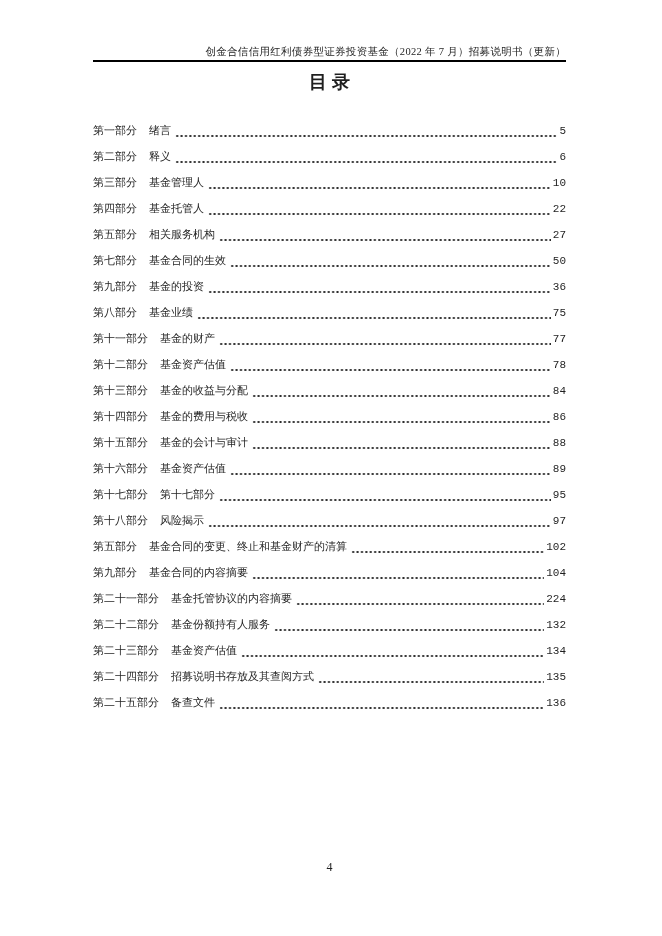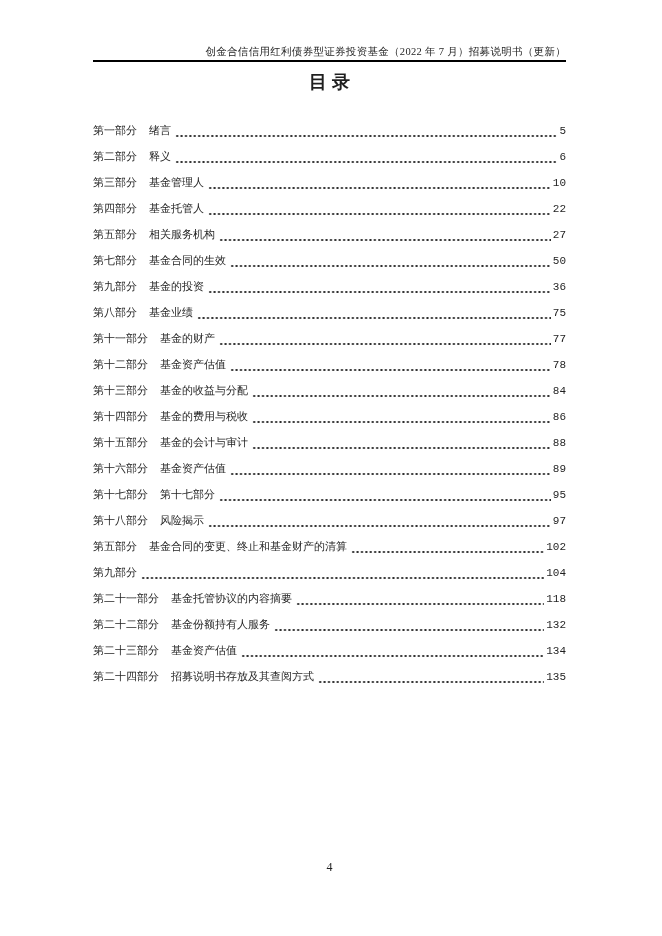--- a/index.html
+++ b/index.html
@@ -196,29 +196,30 @@
 
   <div class="toc-row">
     <span class="toc-part">第五部分</span>
     <span class="toc-title">基金合同的变更、终止和基金财产的清算</span>
     <span class="toc-leader"></span>
     <span class="toc-page">102</span>
   </div>
 
   <div class="toc-row">
     <span class="toc-part">第九部分</span>
+    <span class="toc-title">基金合同的内容摘要</span>
     <span class="toc-leader"></span>
     <span class="toc-page">104</span>
   </div>
 
   <div class="toc-row">
     <span class="toc-part">第二十一部分</span>
     <span class="toc-title">基金托管协议的内容摘要</span>
     <span class="toc-leader"></span>
-    <span class="toc-page">118</span>
+    <span class="toc-page">224</span>
   </div>
 
   <div class="toc-row">
     <span class="toc-part">第二十二部分</span>
     <span class="toc-title">基金份额持有人服务</span>
     <span class="toc-leader"></span>
     <span class="toc-page">132</span>
   </div>
 
   <div class="toc-row">
@@ -228,20 +229,26 @@
     <span class="toc-page">134</span>
   </div>
 
   <div class="toc-row">
     <span class="toc-part">第二十四部分</span>
     <span class="toc-title">招募说明书存放及其查阅方式</span>
     <span class="toc-leader"></span>
     <span class="toc-page">135</span>
   </div>
 
+  <div class="toc-row">
+    <span class="toc-part">第二十五部分</span>
+    <span class="toc-title">备查文件</span>
+    <span class="toc-leader"></span>
+    <span class="toc-page">136</span>
+  </div>
 </div>
 
     <div class="footer">
       <span>4</span>
     </div>
 
   </div>
 </div>
 
 </body></html>

